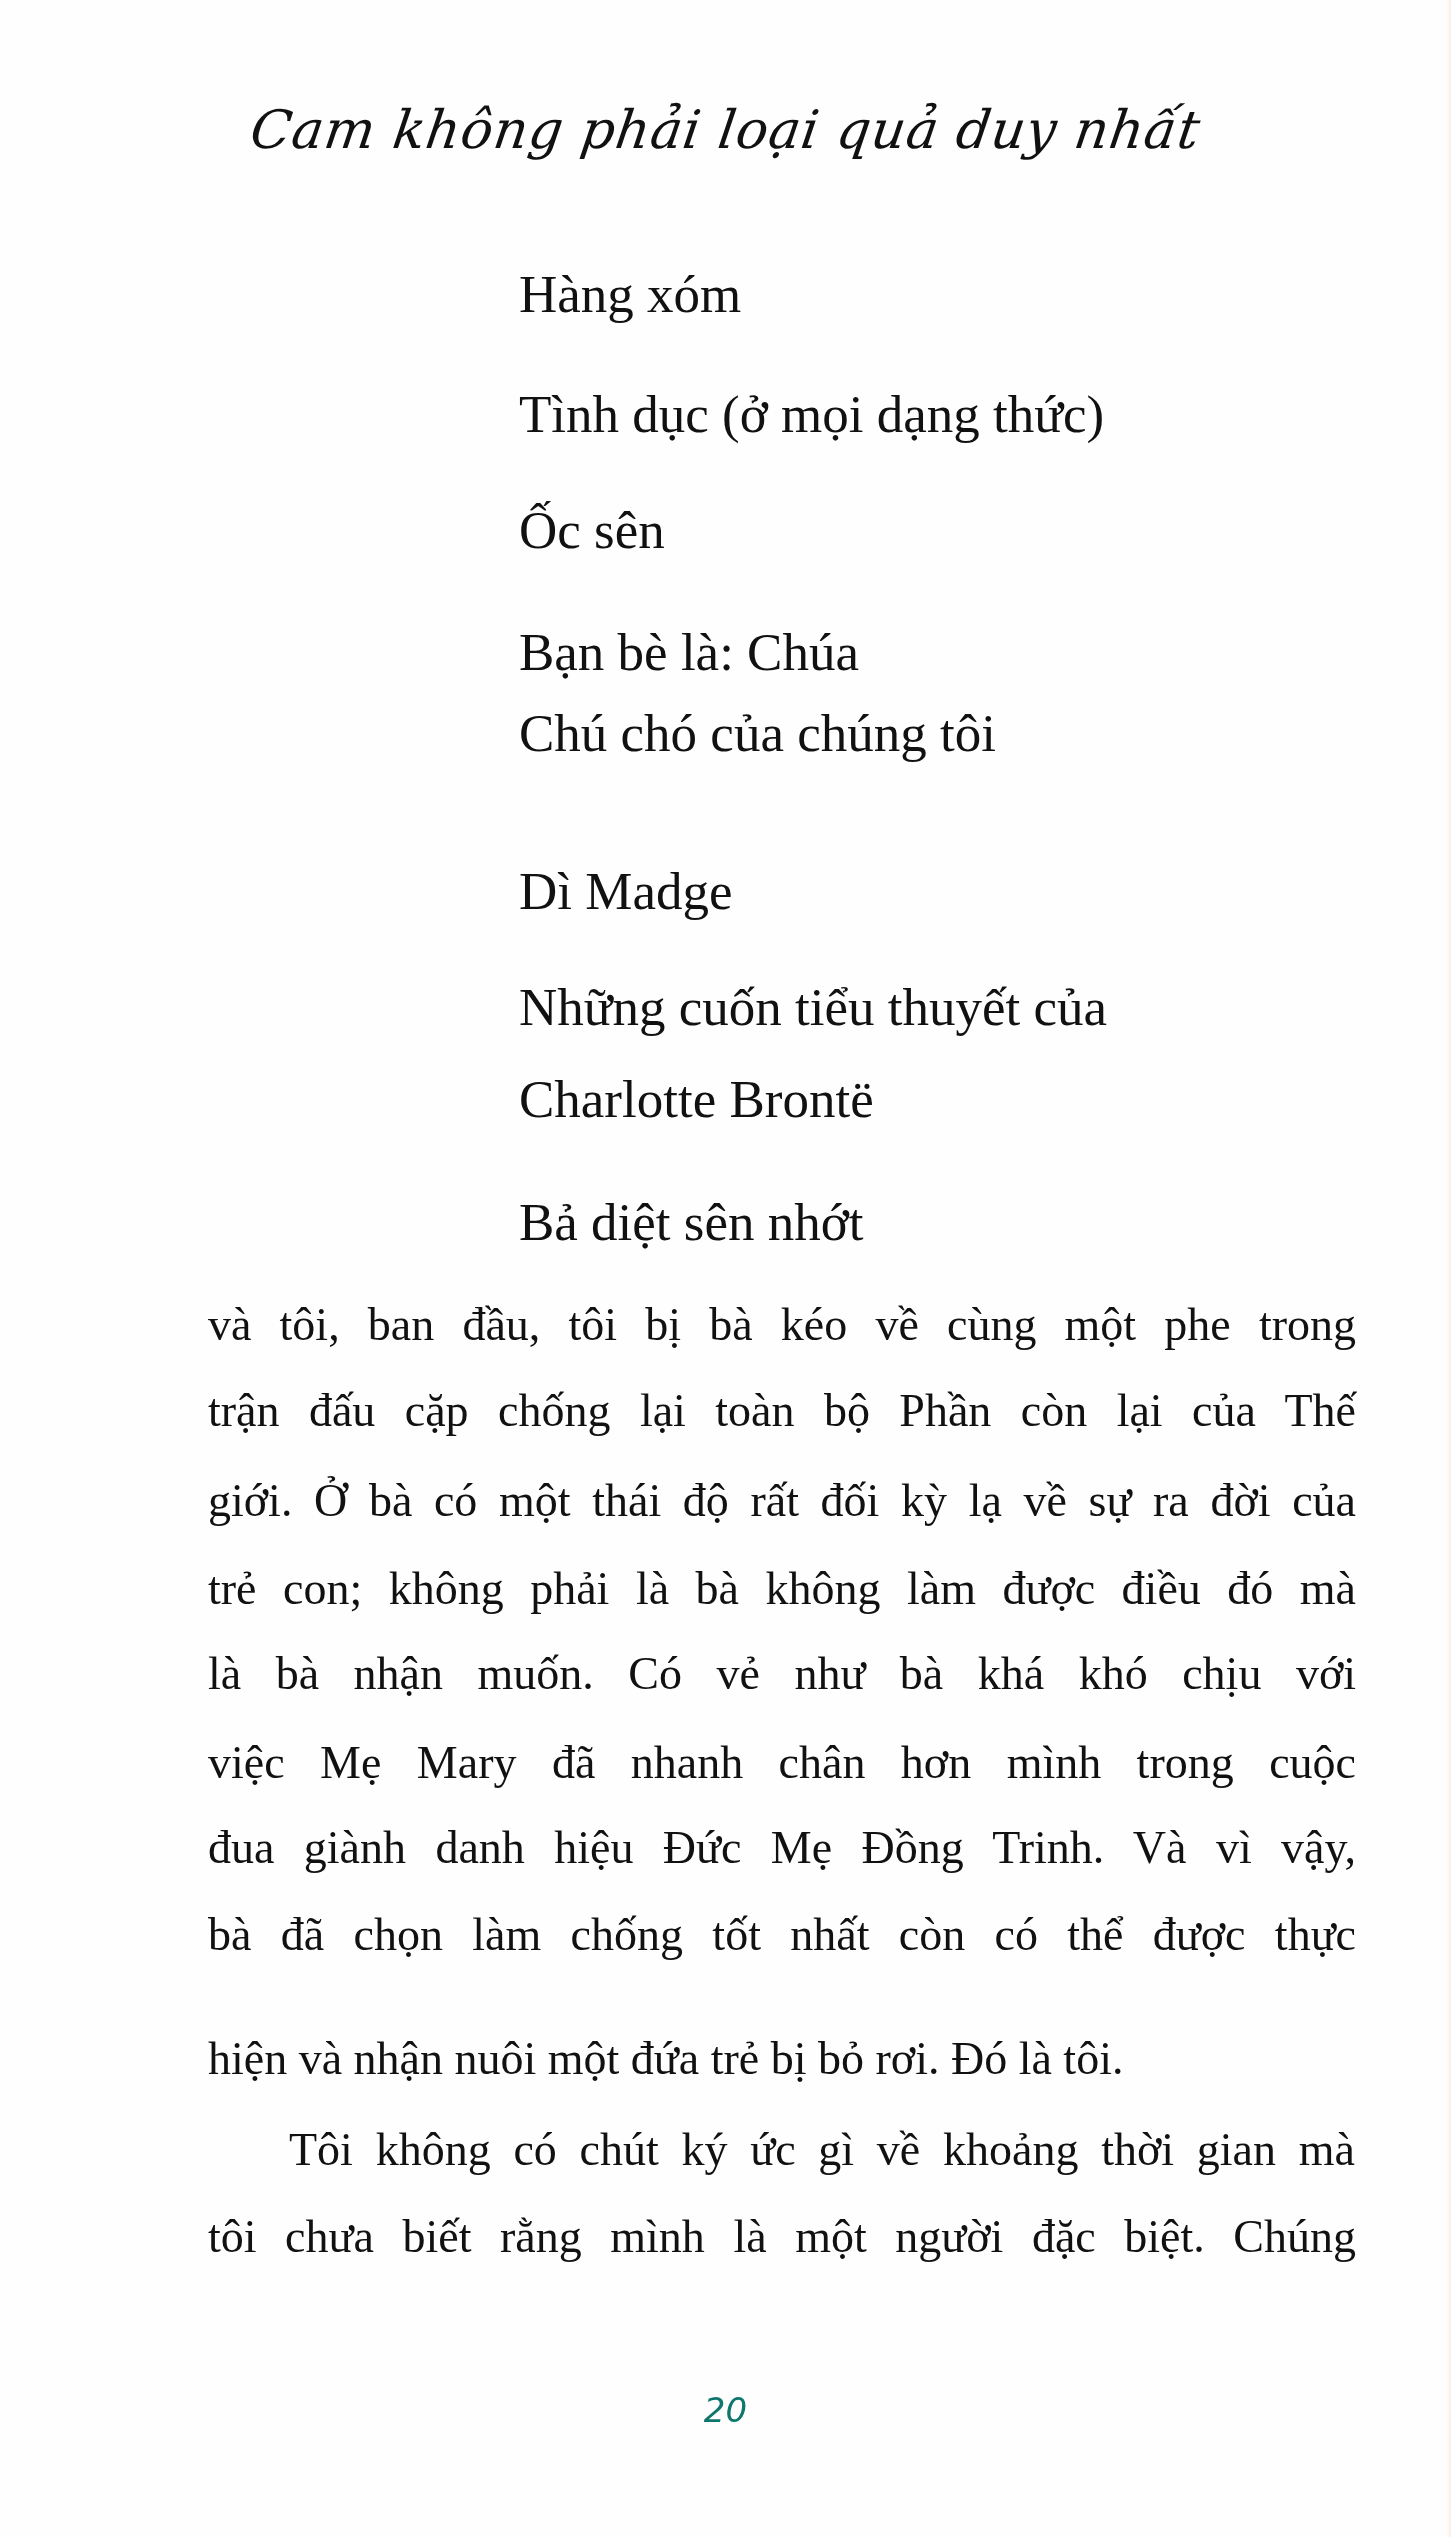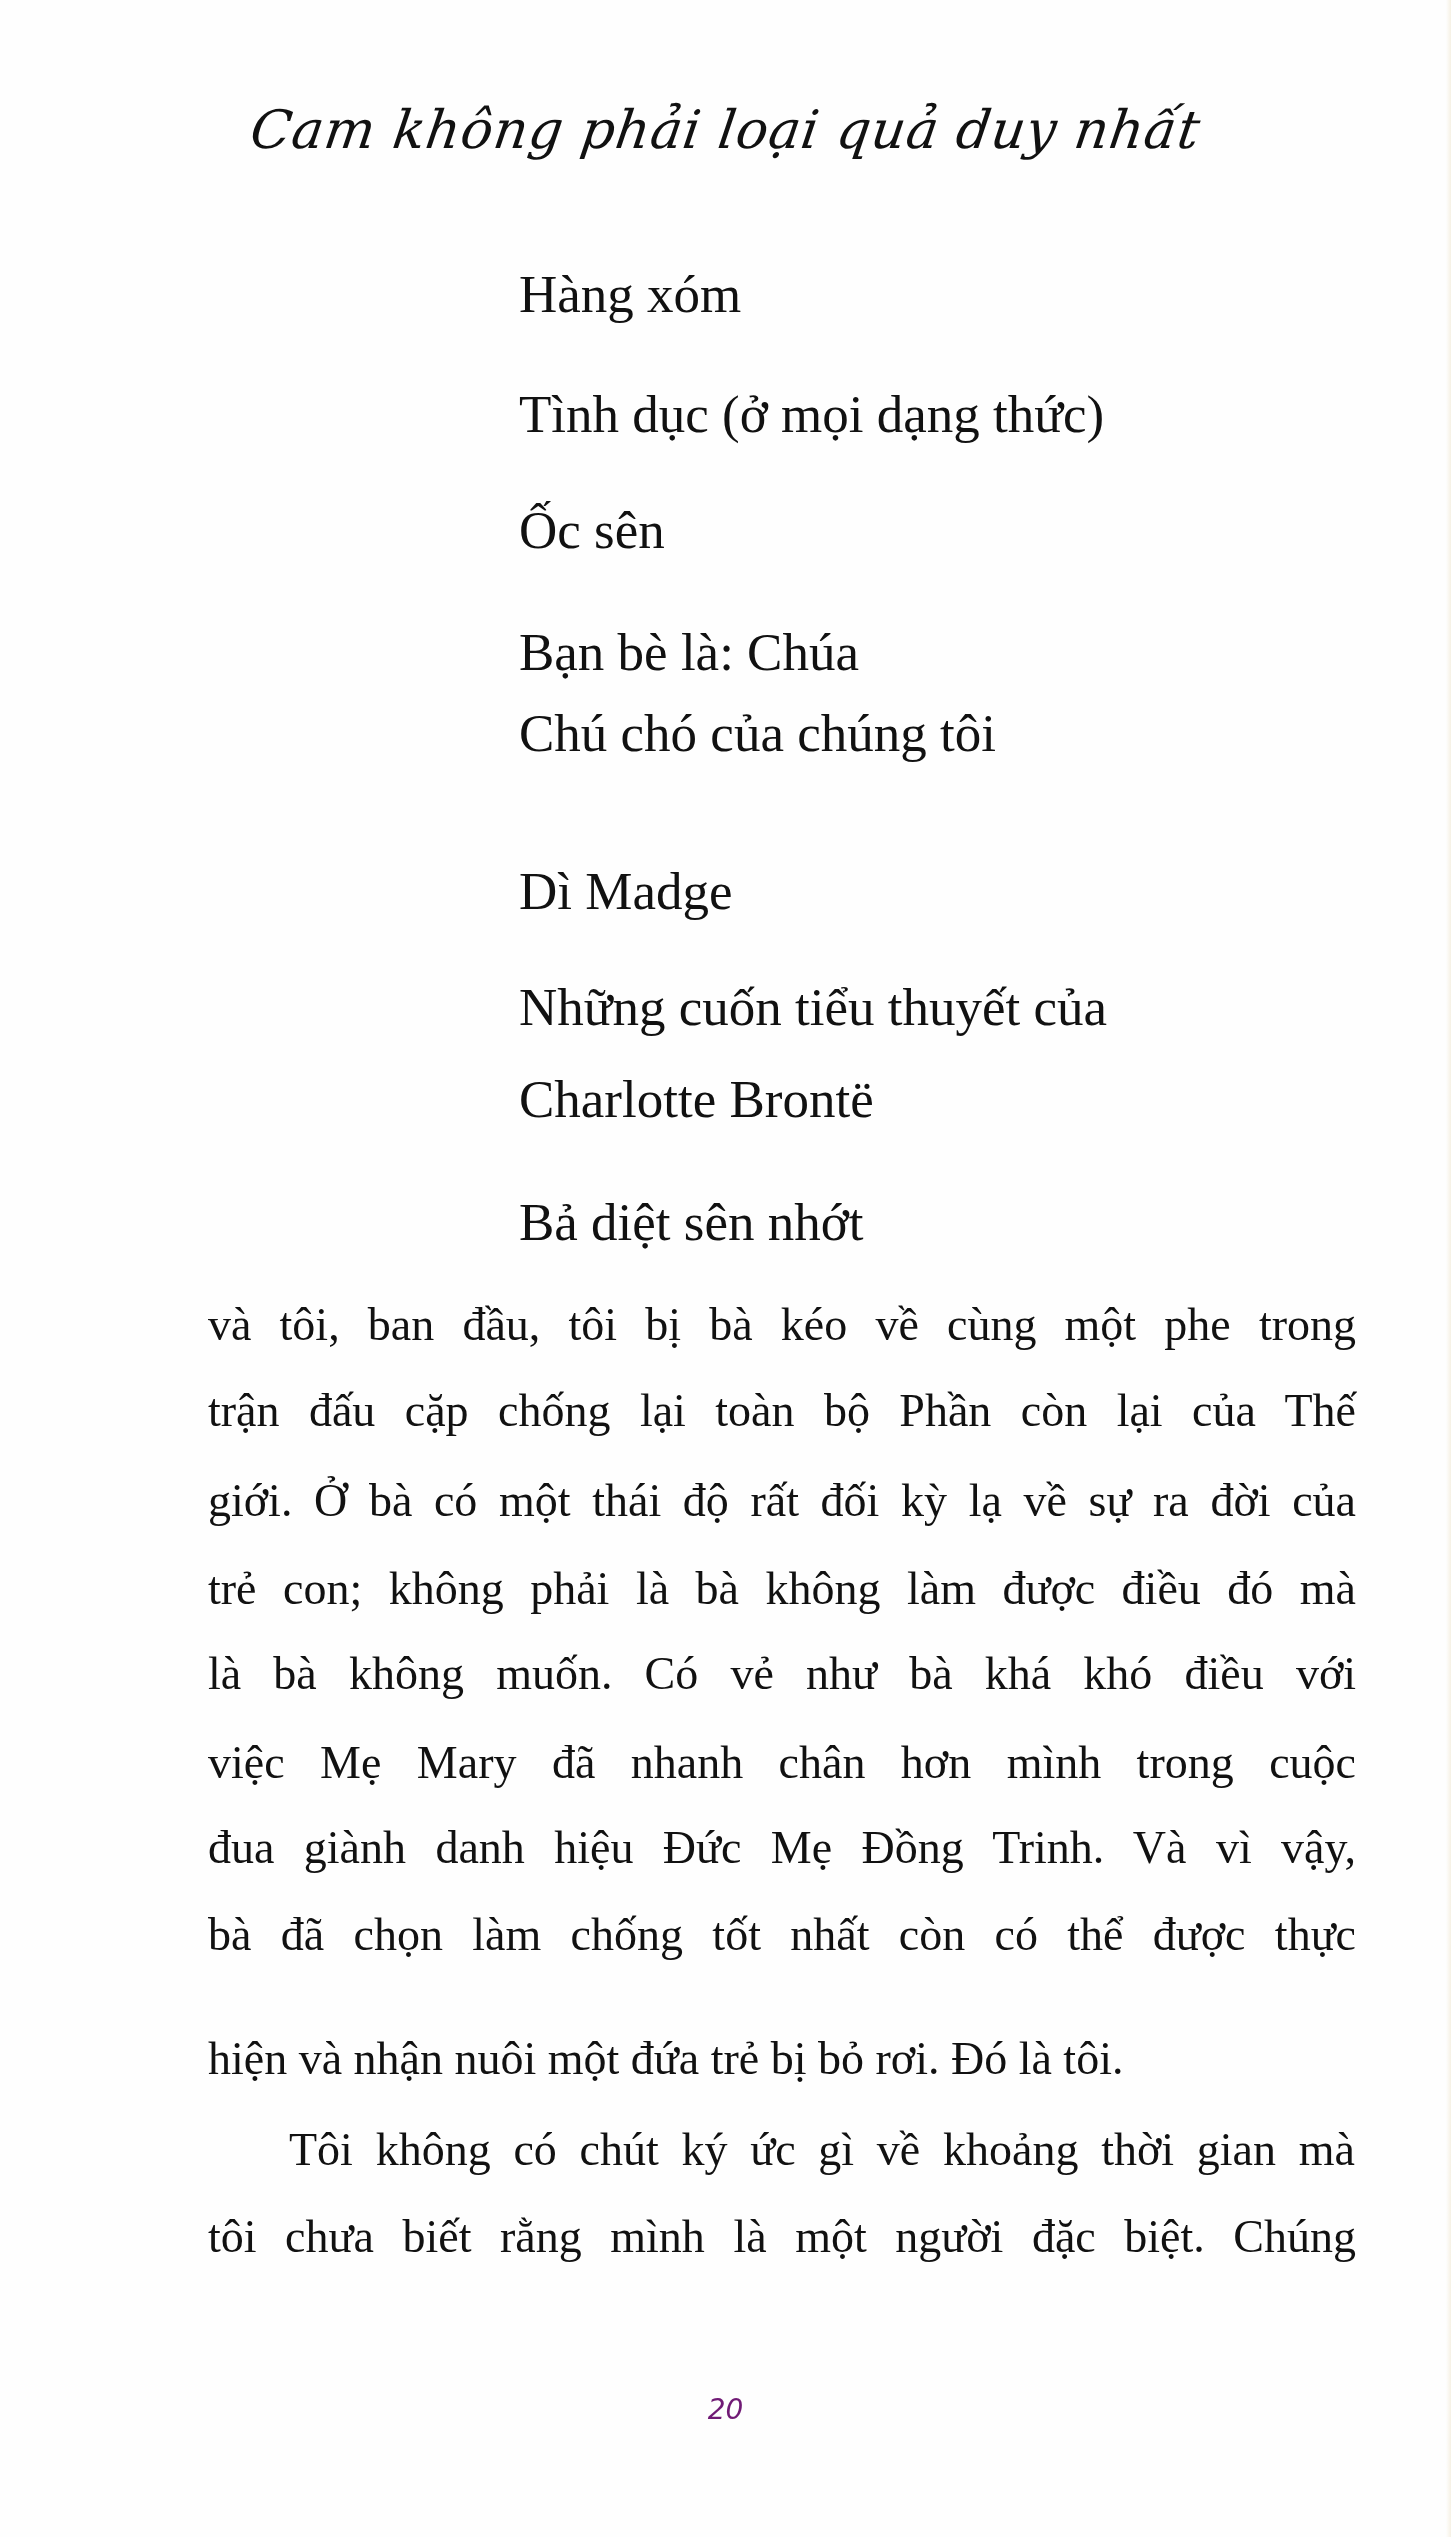--- a/index.html
+++ b/index.html
@@ -34,22 +34,22 @@
     font-size:46px; line-height:66px; height:66px;
     white-space:nowrap;
     text-align:justify; text-align-last:justify;
   }
   .body-line.last { text-align-last:left;margin-top:28px; }
   .body-line.indent { left:289px; width:1066px; }
   .page-number {
     position:absolute; left:0; width:1451px; top:2381px;
     text-align:center;
     font-family:"DejaVu Sans", sans-serif;
-    font-style:italic; font-size:28px; line-height:58px;
-    color:#701a75;
+    font-style:italic; font-size:34px; line-height:58px;
+    color:#0f766e;
   }
 </style>
 </head>
 <body>
 
 <div class="page-edge"></div>
 
 <div class="running-header">Cam không phải loại quả duy nhất</div>
 
 <div class="list">
@@ -62,21 +62,21 @@
   <div class="list-line" style="top:974px">Những cuốn tiểu thuyết của</div>
   <div class="list-line" style="top:1066px">Charlotte Brontë</div>
   <div class="list-line" style="top:1189px">Bả diệt sên nhớt</div>
 </div>
 
 <div>
   <div class="body-line" style="top:1292px">và tôi, ban đầu, tôi bị bà kéo về cùng một phe trong</div>
   <div class="body-line" style="top:1378px">trận đấu cặp chống lại toàn bộ Phần còn lại của Thế</div>
   <div class="body-line" style="top:1468px">giới. Ở bà có một thái độ rất đối kỳ lạ về sự ra đời của</div>
   <div class="body-line" style="top:1556px">trẻ con; không phải là bà không làm được điều đó mà</div>
-  <div class="body-line" style="top:1641px">là bà không muốn. Có vẻ như bà khá khó điều với</div>
+  <div class="body-line" style="top:1641px">là bà nhận muốn. Có vẻ như bà khá khó chịu với</div>
   <div class="body-line" style="top:1730px">việc Mẹ Mary đã nhanh chân hơn mình trong cuộc</div>
   <div class="body-line" style="top:1815px">đua giành danh hiệu Đức Mẹ Đồng Trinh. Và vì vậy,</div>
   <div class="body-line" style="top:1902px">bà đã chọn làm chống tốt nhất còn có thể được thực</div>
   <div class="body-line last" style="top:1998px">hiện và nhận nuôi một đứa trẻ bị bỏ rơi. Đó là tôi.</div>
 </div>
 
 <div>
   <div class="body-line indent" style="top:2117px">Tôi không có chút ký ức gì về khoảng thời gian mà</div>
   <div class="body-line" style="top:2204px">tôi chưa biết rằng mình là một người đặc biệt. Chúng</div>
 </div>

